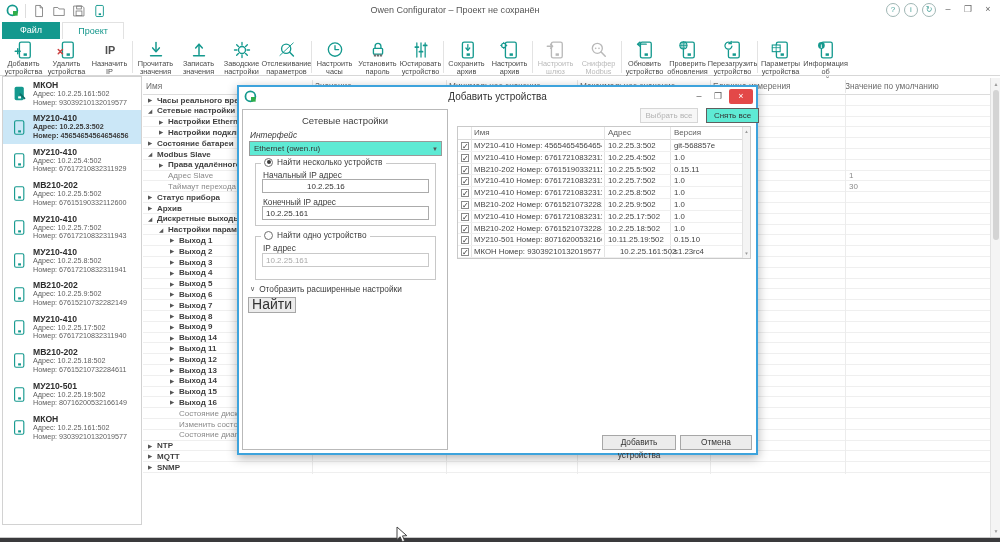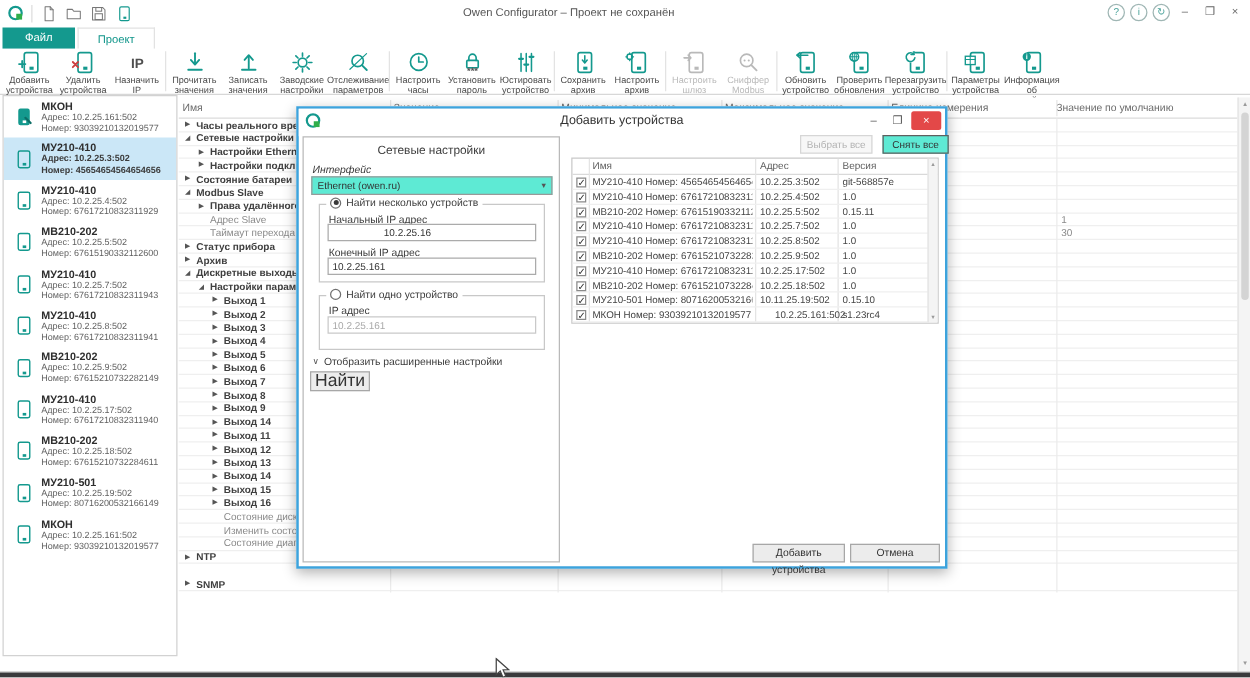--- a/index.html
+++ b/index.html
@@ -684,20 +684,24 @@
       <div class="g-row" style="top: 324px;">
         <span class="g-label p" style="left: 36px;">Изменить состояние дискретных выходов</span>
       </div>
       <div class="g-row" style="top: 334.8px;">
         <span class="g-label p" style="left: 36px;">Состояние диагностики выходов</span>
       </div>
       <div class="g-row" style="top: 345.6px;">
         <span class="g-arrow" style="left: 5px;">▶</span>
         <span class="g-label b" style="left: 14px;">NTP</span>
       </div>
+      <div class="g-row" style="top: 356.4px;">
+        <span class="g-arrow" style="left: 5px;">▶</span>
+        <span class="g-label b" style="left: 14px;">MQTT</span>
+      </div>
       <div class="g-row" style="top: 367.2px;">
         <span class="g-arrow" style="left: 5px;">▶</span>
         <span class="g-label b" style="left: 14px;">SNMP</span>
       </div>
     </div>
   <div id="gridLines">
       <div class="col-line" style="left: 312px;"></div>
       <div class="hdr-line" style="left: 312px;"></div>
       <div class="col-line" style="left: 446px;"></div>
       <div class="hdr-line" style="left: 446px;"></div>

